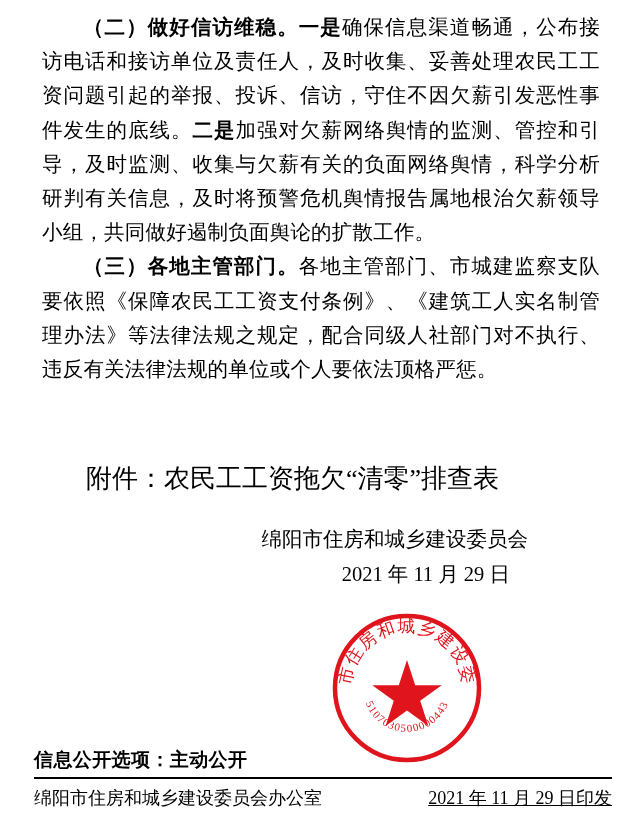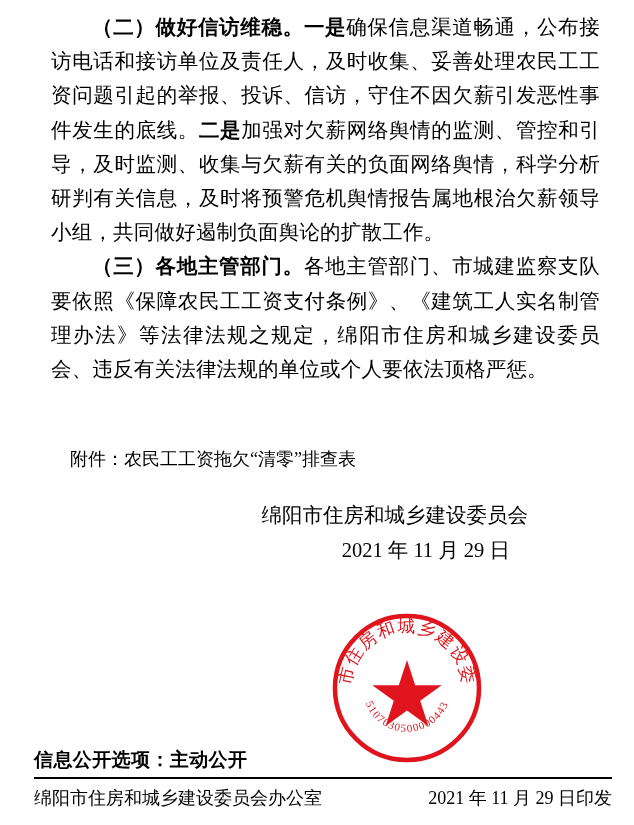--- a/index.html
+++ b/index.html
@@ -21,31 +21,31 @@
     height: 825px;
     box-sizing: border-box;
     padding: 10px 34px 0 34px;
   }
   .para {
     font-size: 20.5px;
     line-height: 34.2px;
     text-align: justify;
     text-justify: inter-ideograph;
     text-indent: 2em;
-    margin: 0 0 0 17px;
+    margin: 0 0 0 8px;
     letter-spacing: 0.2px;
   }
   .b {
     font-weight: bold;
   }
   .attach {
-    font-size: 18px;
+    font-size: 26px;
     line-height: 34.2px;
     text-indent: 2em;
-    margin-top: 56px;
+    margin-top: 76px;
   }
   .sign-block {
     margin-top: 22px;
     text-align: right;
     padding-right: 72px;
     font-size: 20.5px;
     line-height: 34.2px;
     position: relative;
     z-index: 1;
   }
@@ -89,33 +89,33 @@
     margin: 0 0 6px 0;
     height: 0;
   }
   .footer-row {
     display: flex;
     justify-content: space-between;
     align-items: flex-start;
     font-size: 18px;
     line-height: 26px;
   }
-  .footer-right { white-space: nowrap; }
+  .footer-right { white-space: nowrap; text-decoration: underline; }
 </style>
 </head>
 <body>
 
 <div class="page">
 
   <p class="para">
     <span class="b">（二）做好信访维稳。</span><span class="b">一是</span><span>确保信息渠道畅通，公布接访电话和接访单位及责任人，及时收集、妥善处理农民工工资问题引起的举报、投诉、信访，守住不因欠薪引发恶性事件发生的底线。</span><span class="b">二是</span><span>加强对欠薪网络舆情的监测、管控和引导，及时监测、收集与欠薪有关的负面网络舆情，科学分析研判有关信息，及时将预警危机舆情报告属地根治欠薪领导小组，共同做好遏制负面舆论的扩散工作。</span>
   </p>
 
   <p class="para">
-    <span class="b">（三）各地主管部门。</span><span>各地主管部门、市城建监察支队要依照《保障农民工工资支付条例》、《建筑工人实名制管理办法》等法律法规之规定，绵阳市住房和城乡建设委员会、违反有关法律法规的单位或个人要依法顶格严惩。</span>
+    <span class="b">（三）各地主管部门。</span><span>各地主管部门、市城建监察支队要依照《保障农民工工资支付条例》、《建筑工人实名制管理办法》等法律法规之规定，配合同级人社部门对不执行、违反有关法律法规的单位或个人要依法顶格严惩。</span>
   </p>
 
 
   <p class="attach">附件：农民工工资拖欠“清零”排查表</p>
 
   <div class="sign-block">
     <span class="sign-line">绵阳市住房和城乡建设委员会</span>
     <span class="date-line">2021 年 11 月 29 日</span>
   </div>
 

